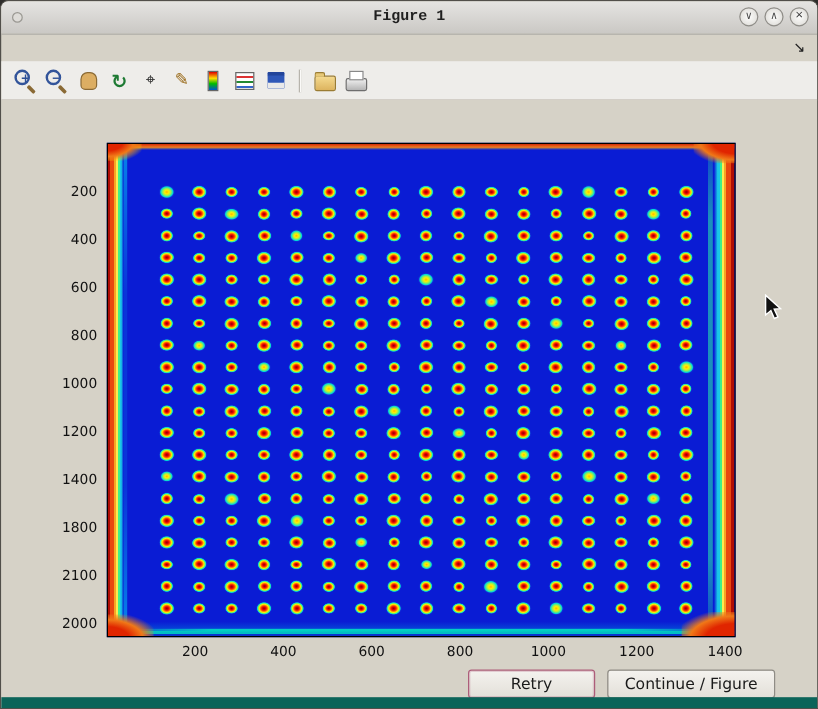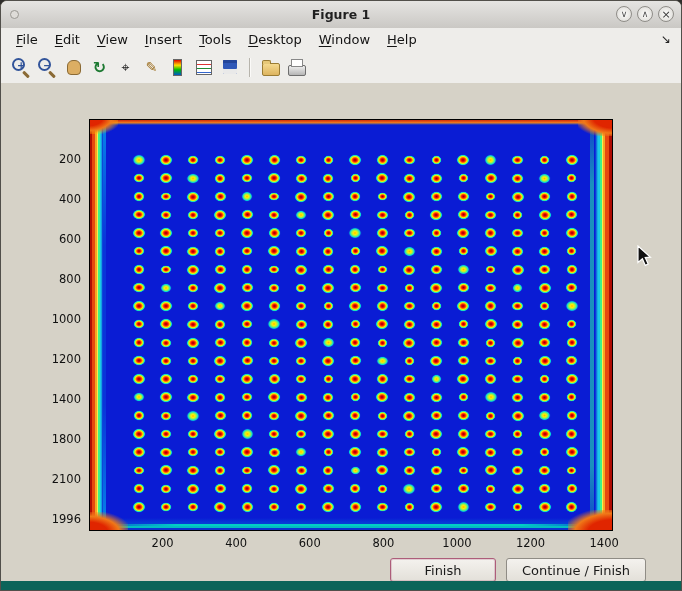--- a/index.html
+++ b/index.html
@@ -12,20 +12,21 @@
   .window{
     position:absolute;inset:0;background:#d6d2c7;
     border:1px solid #514f4a;box-sizing:border-box;
     border-radius:7px 7px 0 0;overflow:hidden;
   }
   
   .titlebar{
     position:absolute;left:0;right:0;top:0;height:27px;
     background:linear-gradient(#e5e4e2,#cac8c4);
     border-bottom:1px solid #b0aea9;
+    font-family:Liberation Mono, monospace;
   }
   .title{
     position:absolute;left:0;right:0;top:0;line-height:27px;text-align:center;
     font-size:12.5px;font-weight:bold;color:#1f1f1f;
   }
   .win-circle{
     position:absolute;left:9px;top:9px;width:9px;height:9px;border-radius:50%;
     border:1px solid #9a9892;background:#dedcd8;box-sizing:border-box;
   }
   .controls{position:absolute;right:7px;top:5px;display:flex;gap:5px;}
@@ -179,30 +180,20 @@
   <div class="titlebar">
     <span class="win-circle"></span>
     <span class="title">Figure 1</span>
     <div class="controls">
       <span class="ctrl">∨</span>
       <span class="ctrl">∧</span>
       <span class="ctrl ctrl-close">×</span>
     </div>
   </div>
 
-  <div class="menubar" id="menu-items">
-      <div class="menu-item"><span class="ak">F</span>ile</div>
-      <div class="menu-item"><span class="ak">E</span>dit</div>
-      <div class="menu-item"><span class="ak">V</span>iew</div>
-      <div class="menu-item"><span class="ak">I</span>nsert</div>
-      <div class="menu-item"><span class="ak">T</span>ools</div>
-      <div class="menu-item"><span class="ak">D</span>esktop</div>
-      <div class="menu-item"><span class="ak">W</span>indow</div>
-      <div class="menu-item"><span class="ak">H</span>elp</div>
-    </div>
   <span class="dock">↘</span>
 
   <div class="toolbar" id="toolbar-items">
       <span class="tool t-zoom-in-icon">+</span>
       <span class="tool t-zoom-out-icon">−</span>
       <span class="tool t-pan-hand-icon"></span>
       <span class="tool t-rotate-3d-icon">↻</span>
       <span class="tool t-data-cursor-icon">⌖</span>
       <span class="tool t-brush-icon">✎</span>
       <span class="tool t-insert-colorbar-icon"></span>
@@ -571,36 +562,36 @@
       <div id="y-ticks">
           <span class="ytick" style="top: 33px;">200</span>
           <span class="ytick" style="top: 73px;">400</span>
           <span class="ytick" style="top: 113px;">600</span>
           <span class="ytick" style="top: 153px;">800</span>
           <span class="ytick" style="top: 193px;">1000</span>
           <span class="ytick" style="top: 233px;">1200</span>
           <span class="ytick" style="top: 273px;">1400</span>
           <span class="ytick" style="top: 313px;">1800</span>
           <span class="ytick" style="top: 353px;">2100</span>
-          <span class="ytick" style="top: 393px;">1996</span>
+          <span class="ytick" style="top: 393px;">2000</span>
         </div>
       <div id="x-ticks">
           <span class="xtick" style="left: 55.5955px;">200</span>
           <span class="xtick" style="left: 129.191px;">400</span>
           <span class="xtick" style="left: 202.787px;">600</span>
           <span class="xtick" style="left: 276.382px;">800</span>
           <span class="xtick" style="left: 349.978px;">1000</span>
           <span class="xtick" style="left: 423.573px;">1200</span>
           <span class="xtick" style="left: 497.169px;">1400</span>
         </div>
     </div>
   </div>
 
-  <button class="btn btn-retry">Finish</button>
-  <button class="btn btn-continue">Continue / Finish</button>
+  <button class="btn btn-retry">Retry</button>
+  <button class="btn btn-continue">Continue / Figure</button>
 
   <div class="bottombar"></div>
 
   <svg class="cursor" width="15" height="22" viewBox="0 0 15 22">
     <polygon points="1,1 1,17.5 5.4,13.8 8.3,20.4 11.2,19 8.2,12.6 13.4,12.2" fill="#111" stroke="#fff" stroke-width="1.2"></polygon>
   </svg>
 
 </div>
 
 </body></html>

